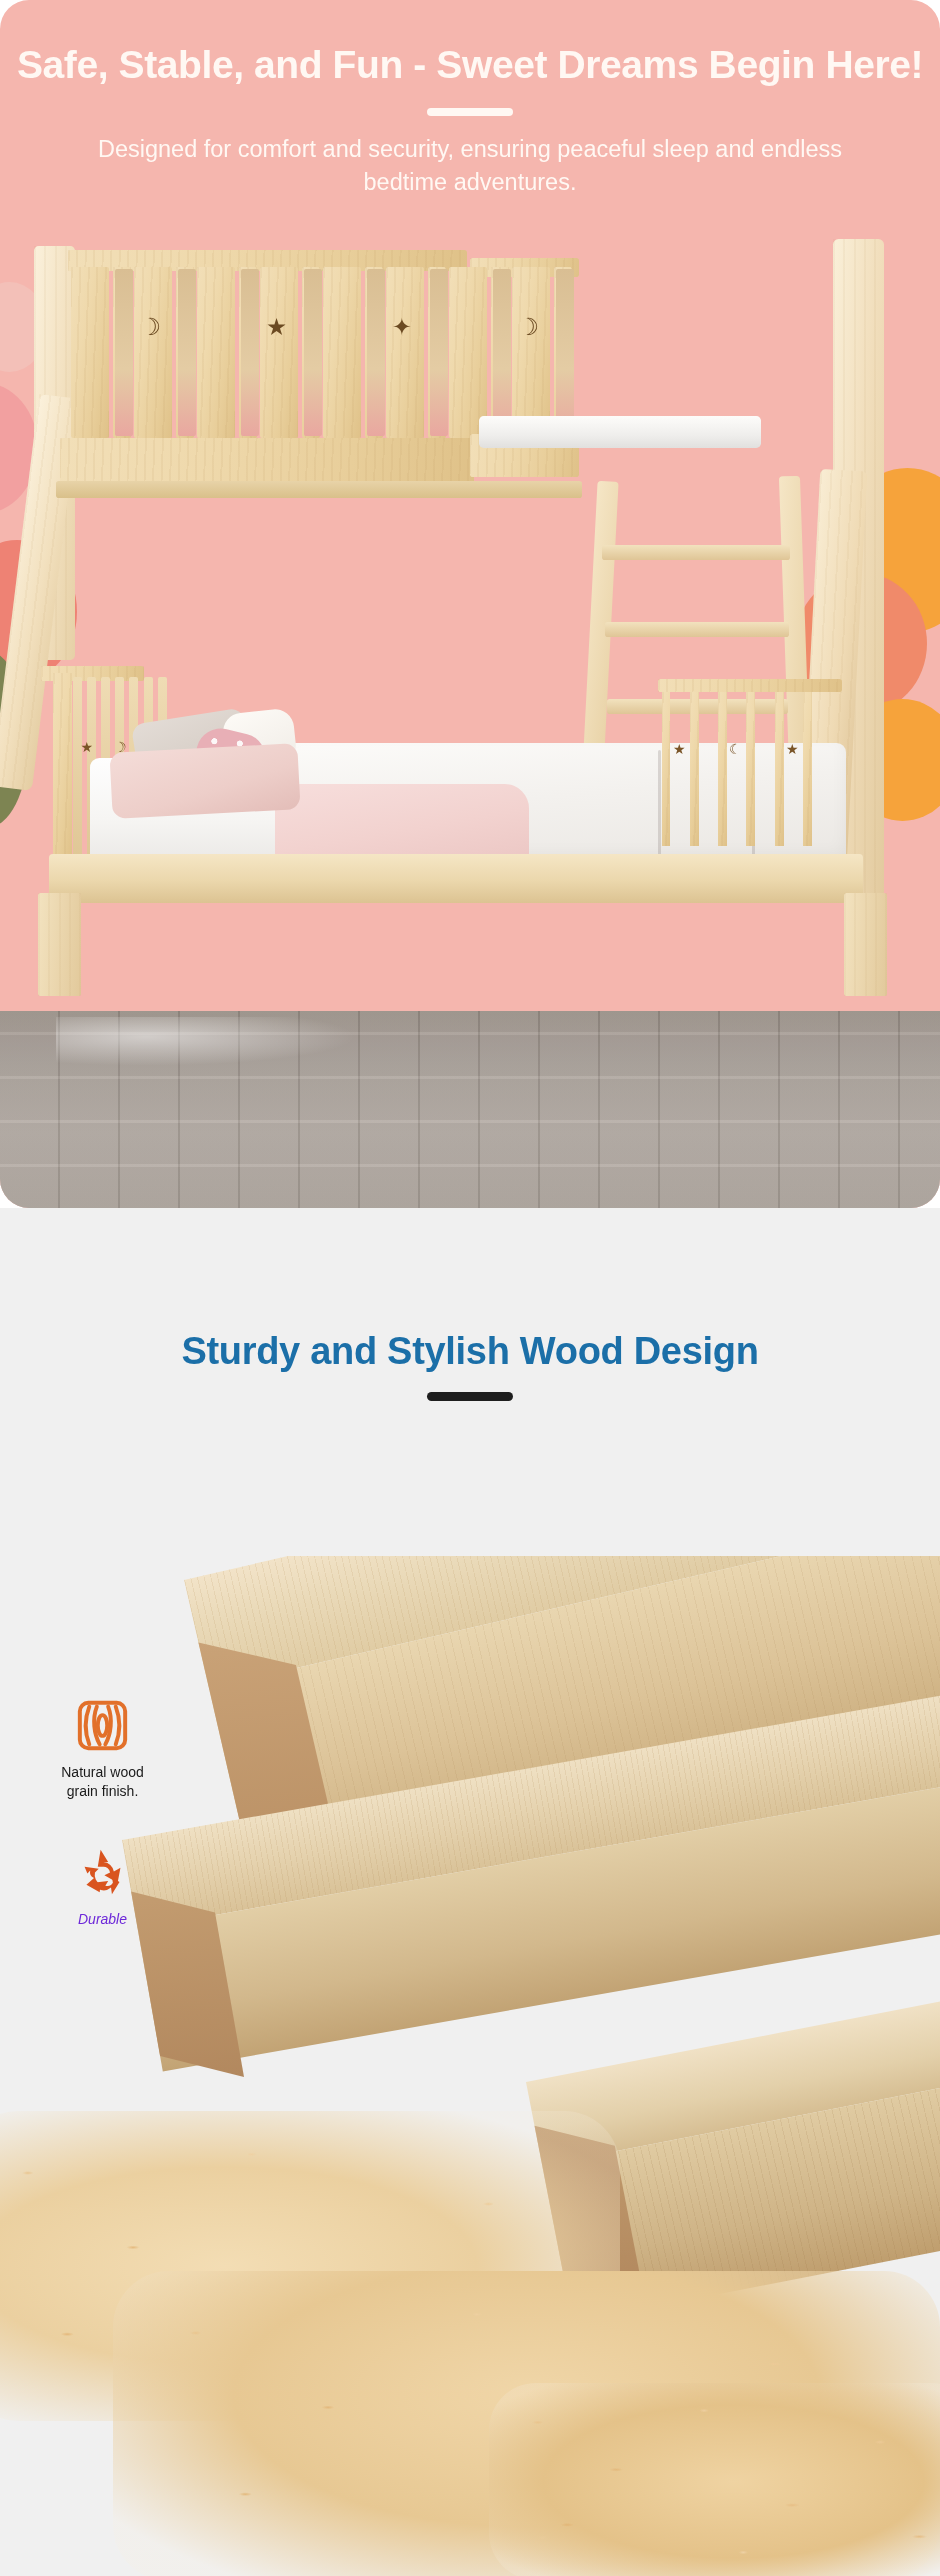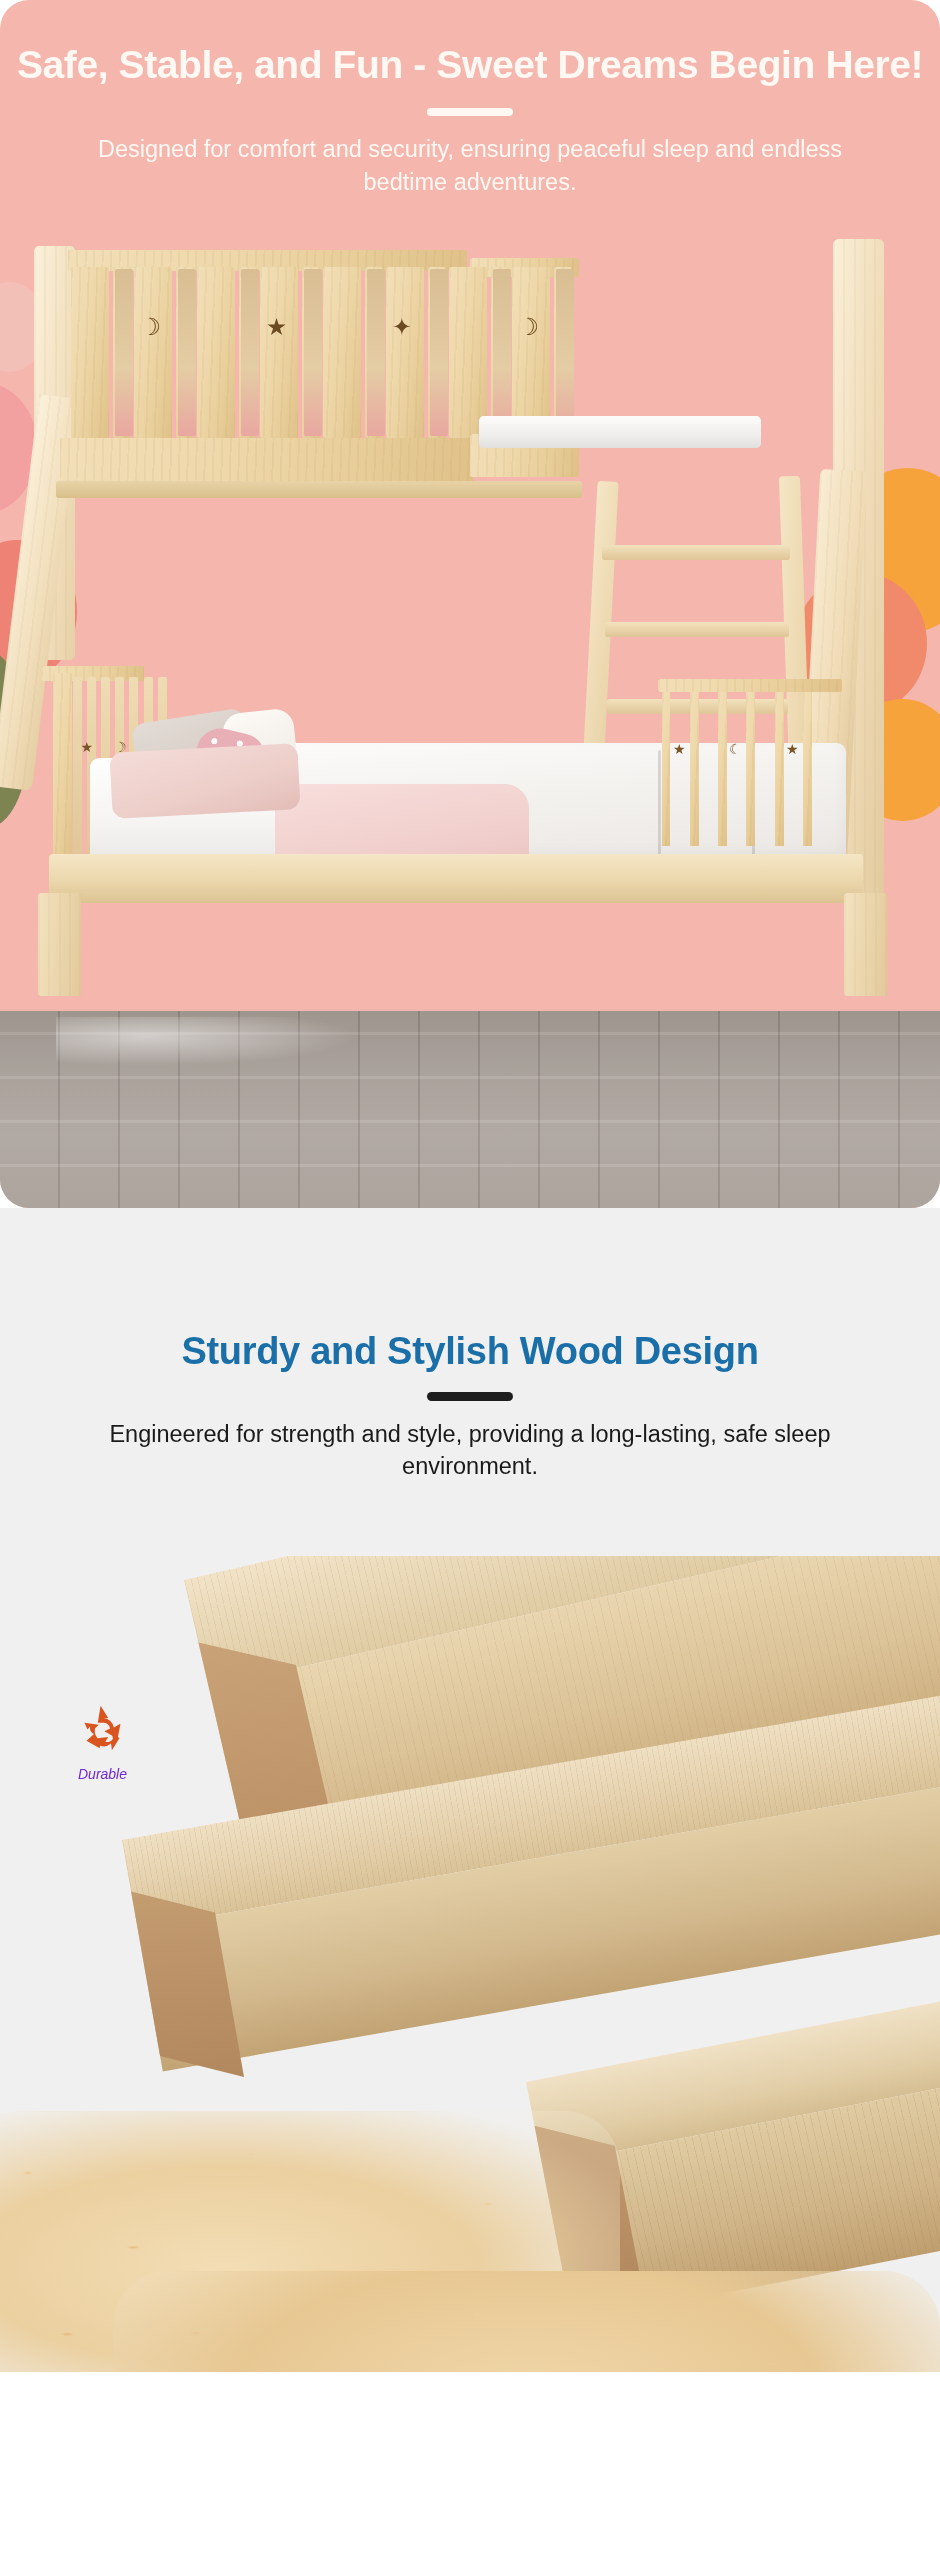--- a/index.html
+++ b/index.html
@@ -104,21 +104,21 @@
                radial-gradient(circle at 80% 56%,#fff 2.8px,transparent 3.3px),
                radial-gradient(circle at 36% 70%,#fff 2.8px,transparent 3.3px),
                radial-gradient(circle at 68% 80%,#fff 2.8px,transparent 3.3px);}
   .frame-front{position:absolute;left:49px;top:619px;width:814px;height:49px;border-radius:3.8px;
     background:linear-gradient(180deg,#F5E6C5 0%,#EBD7AC 55%,#DCC392 100%);}
   .leg{position:absolute;width:43px;height:103px;border-radius:2.8px;
     background:linear-gradient(95deg,#F3E3C0,#E2C99B);}
   .rrail-panel{position:absolute;left:658px;top:444px;width:184px;height:179px;}
 
   
-  .wood-sec{position:absolute;left:0;top:1208px;width:940px;height:1164px;background:#F0F0F0;overflow:hidden;}
+  .wood-sec{position:absolute;left:0;top:1208px;width:940px;height:1368px;background:#F0F0F0;overflow:hidden;}
   .wood-copy{position:absolute;left:0;top:0;width:940px;text-align:center;z-index:6;}
   .wood-title{margin:0;padding-top:122px;font-size:38px;font-weight:700;color:#1B6FA8;letter-spacing:-0.3px;}
   .wood-sub{margin:0 auto;width:827px;font-size:23.5px;line-height:1.4;color:#1A1A1A;}
 
   .features{position:absolute;left:13px;top:1655px;width:179px;z-index:7;}
   .feat{text-align:center;margin-bottom:28px;}
   .feat-icon{width:68px;height:58px;margin:0 auto 9.4px;display:flex;align-items:center;justify-content:center;}
   .feat-label{font-size:14px;line-height:1.3;color:#1A1A1A;font-weight:500;}
   .feat-label.light{color:#6d28d9;font-style:italic;}
 
@@ -264,21 +264,20 @@
 
       <div class="floor"></div>
     </div>
   </section>
 
   <section class="wood-sec">
 
     <div class="wood-copy">
       <h2 class="wood-title">Sturdy and Stylish Wood Design</h2>
       <div class="pill dark"></div>
-      <p class="wood-sub">Engineered for strength and style, providing a long-lasting, safe sleep environment.</p>
     </div>
 
     <div class="wood-photo" style="left:0;top:348px;width:940px;height:1020px;">
 
       <div class="beam" style="left:184px;top:24.4px;width:771px;height:301px;transform:rotate(-13deg);transform-origin:0 0;">
         <div class="beam-top" style="left:0;top:0;width:771px;height:111px;
              background:linear-gradient(180deg,#F2E3C8 0%,#EADAB9 40%,#E0CCA4 100%);"></div>
         <div class="beam-top" style="left:0;top:0;width:771px;height:111px;opacity:.55;
              background:repeating-linear-gradient(90deg,rgba(186,150,96,.3) 0 0.9px,rgba(255,255,255,0) 0.9px 6.6px);"></div>
         <div class="beam-side" style="left:0;top:111px;width:771px;height:190px;
@@ -315,20 +314,34 @@
         background:radial-gradient(ellipse at 40% 50%,#F3DDB4 0%,#EBD0A0 45%,rgba(245,238,225,.2) 82%);"></div>
       <div class="shavings" style="left:113px;top:715px;width:827px;height:310px;border-radius:56px;
         background:radial-gradient(ellipse at 50% 40%,#F0D6A8 0%,#E7C893 50%,rgba(246,239,226,.25) 85%);"></div>
       <div class="shavings" style="left:489px;top:827px;width:489px;height:197px;border-radius:47px;
         background:radial-gradient(ellipse at 50% 50%,#EFD3A2 0%,#E4C289 55%,rgba(246,239,226,.2) 88%);"></div>
     </div>
 
     <div class="features" style="top:447px;">
 
 
+      <div class="feat" style="margin-top:41px;">
+        <div class="feat-icon">
+          <svg width="51" height="51" viewBox="0 0 54 54" fill="none" stroke="#E2702A" stroke-width="4.2" stroke-linejoin="round" stroke-linecap="round">
+            <rect x="3" y="3" width="48" height="48" rx="9"></rect>
+            <path d="M13 7 C8 20 8 34 13 47"></path>
+            <path d="M41 7 C46 20 46 34 41 47"></path>
+            <path d="M21 7 C16 20 18 36 24 47"></path>
+            <path d="M33 7 C38 20 36 36 30 47"></path>
+            <ellipse cx="27" cy="27" rx="5" ry="11"></ellipse>
+          </svg>
+        </div>
+        <div class="feat-label" style="white-space: pre-line;">Natural wood
+grain finish.</div>
+      </div>
 
       <div class="feat" style="margin-top:43px;">
         <div class="feat-icon">
           <svg width="53" height="51" viewBox="0 0 56 54" fill="#D9541F">
             <path d="M26 4 L34 17 L29 17 A12 12 0 0 1 40 27 L47 23 L44 39 L30 31 L36 28 A7 7 0 0 0 28 22 L23 22 Z"></path>
             <path d="M9 22 L24 24 L20 28 A12 12 0 0 0 26 41 L25 49 L11 41 L19 34 A7 7 0 0 1 15 26 L12 29 Z"></path>
             <path d="M46 38 L38 51 L37 44 A12 12 0 0 1 23 45 L18 39 L34 37 L31 42 A7 7 0 0 0 39 39 L38 33 Z"></path>
           </svg>
         </div>
         <div class="feat-label light" style="white-space: pre-line;">Durable</div>

